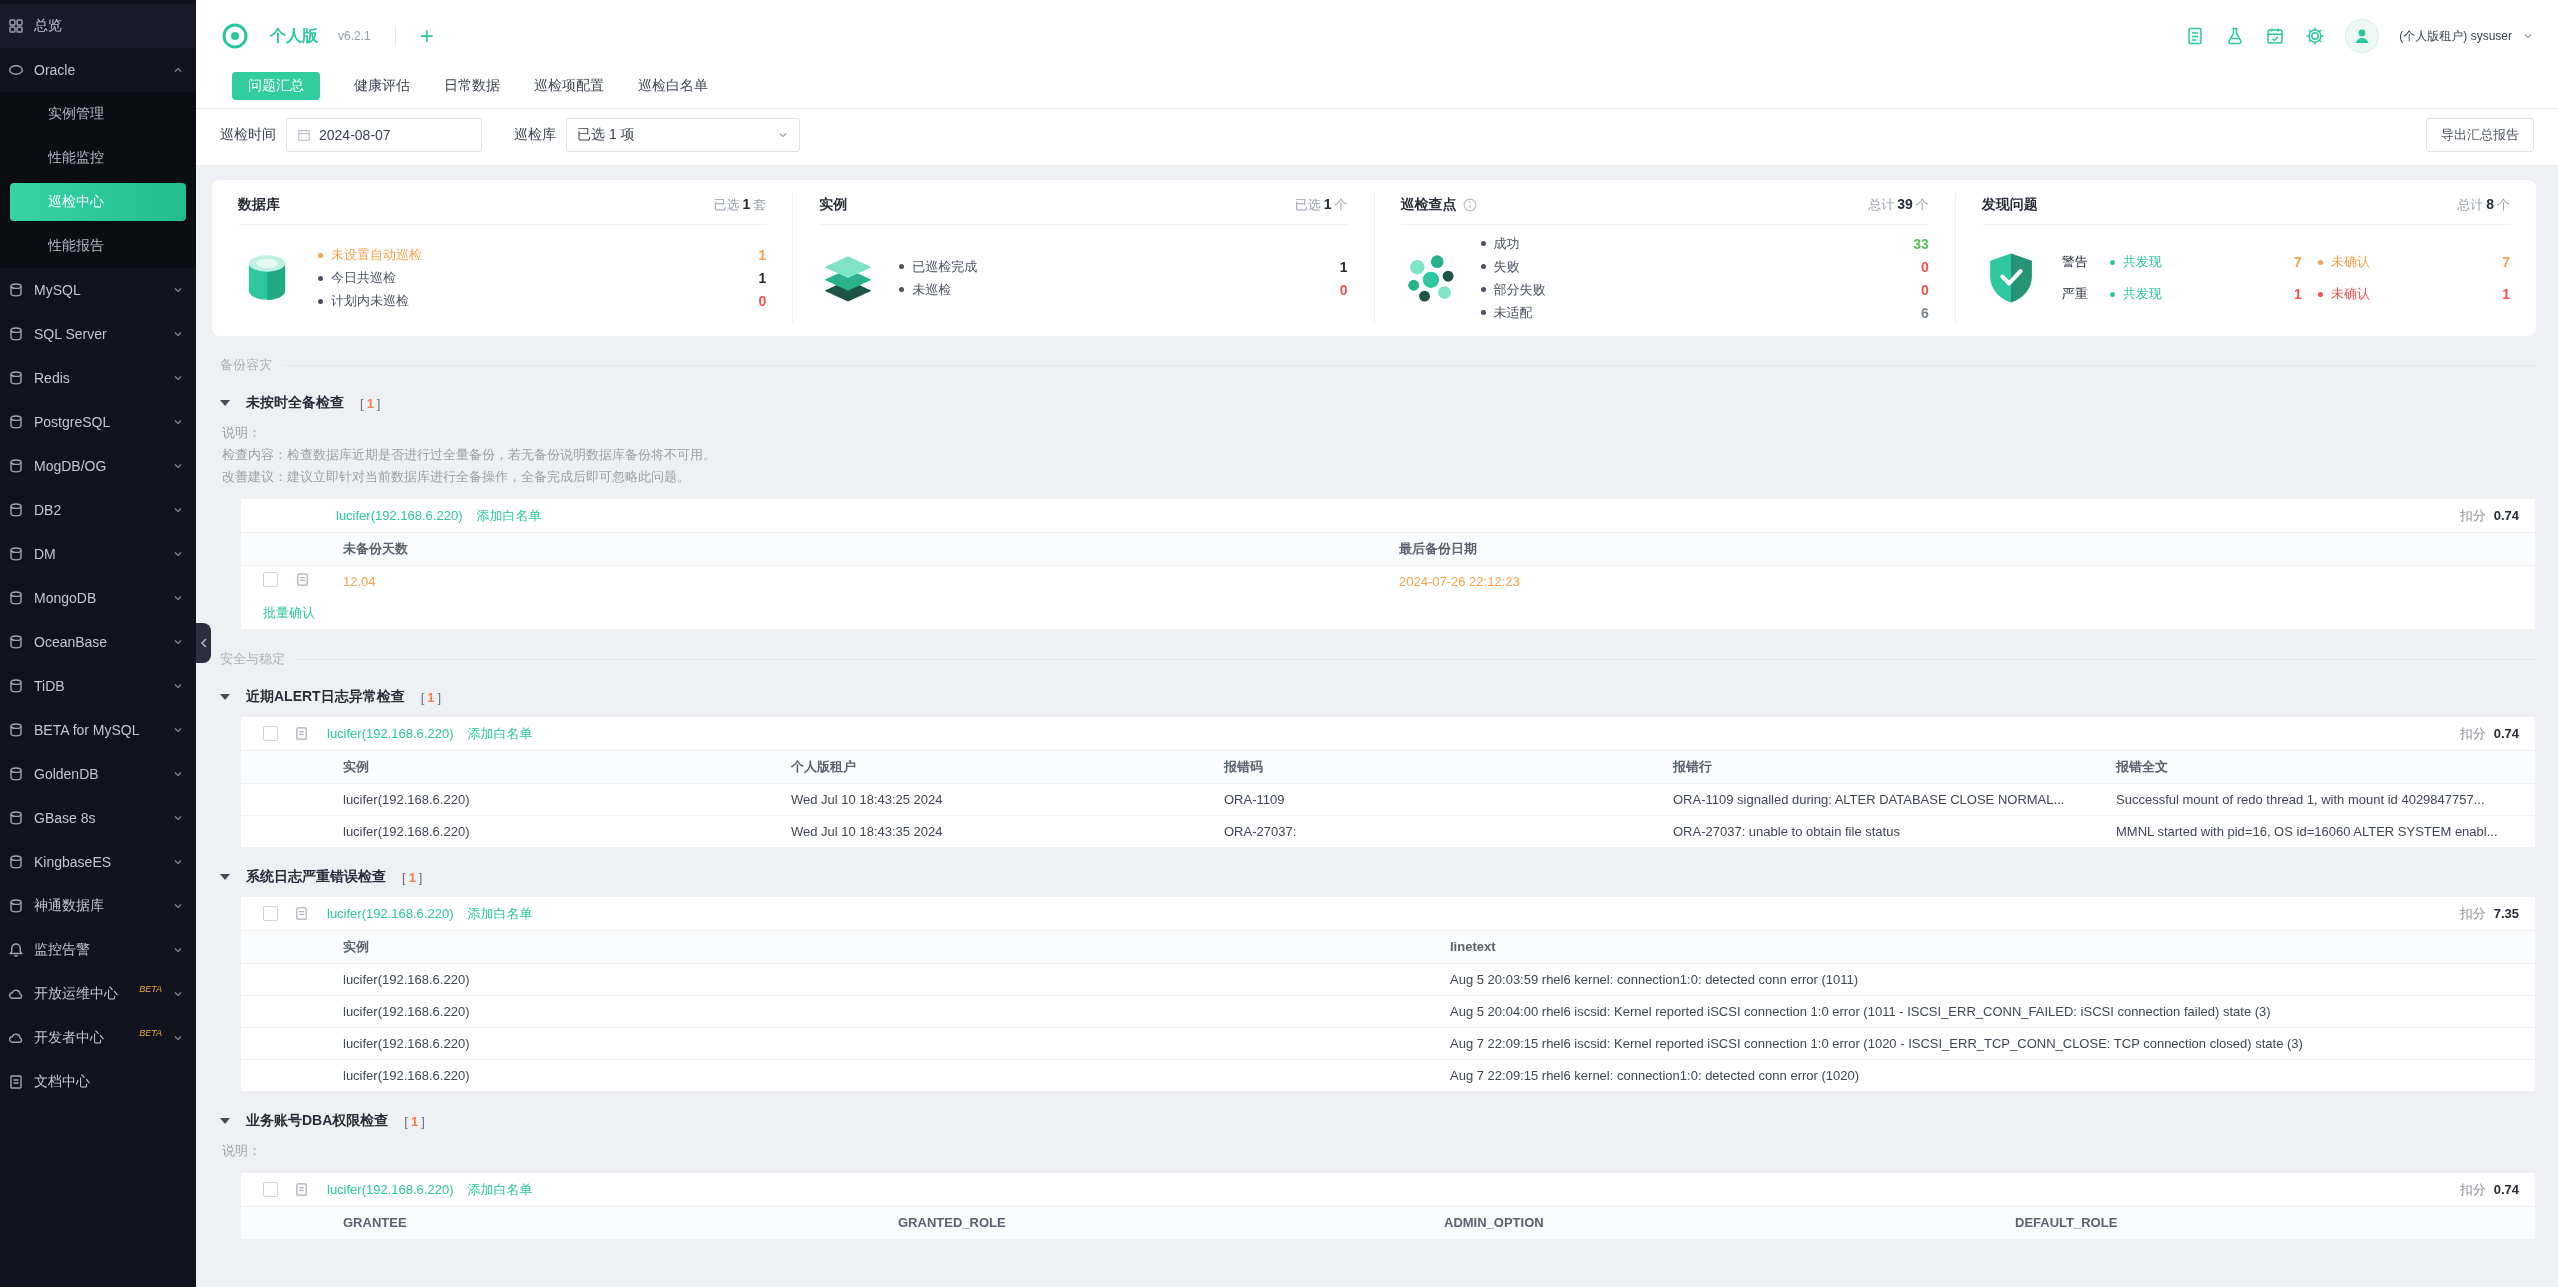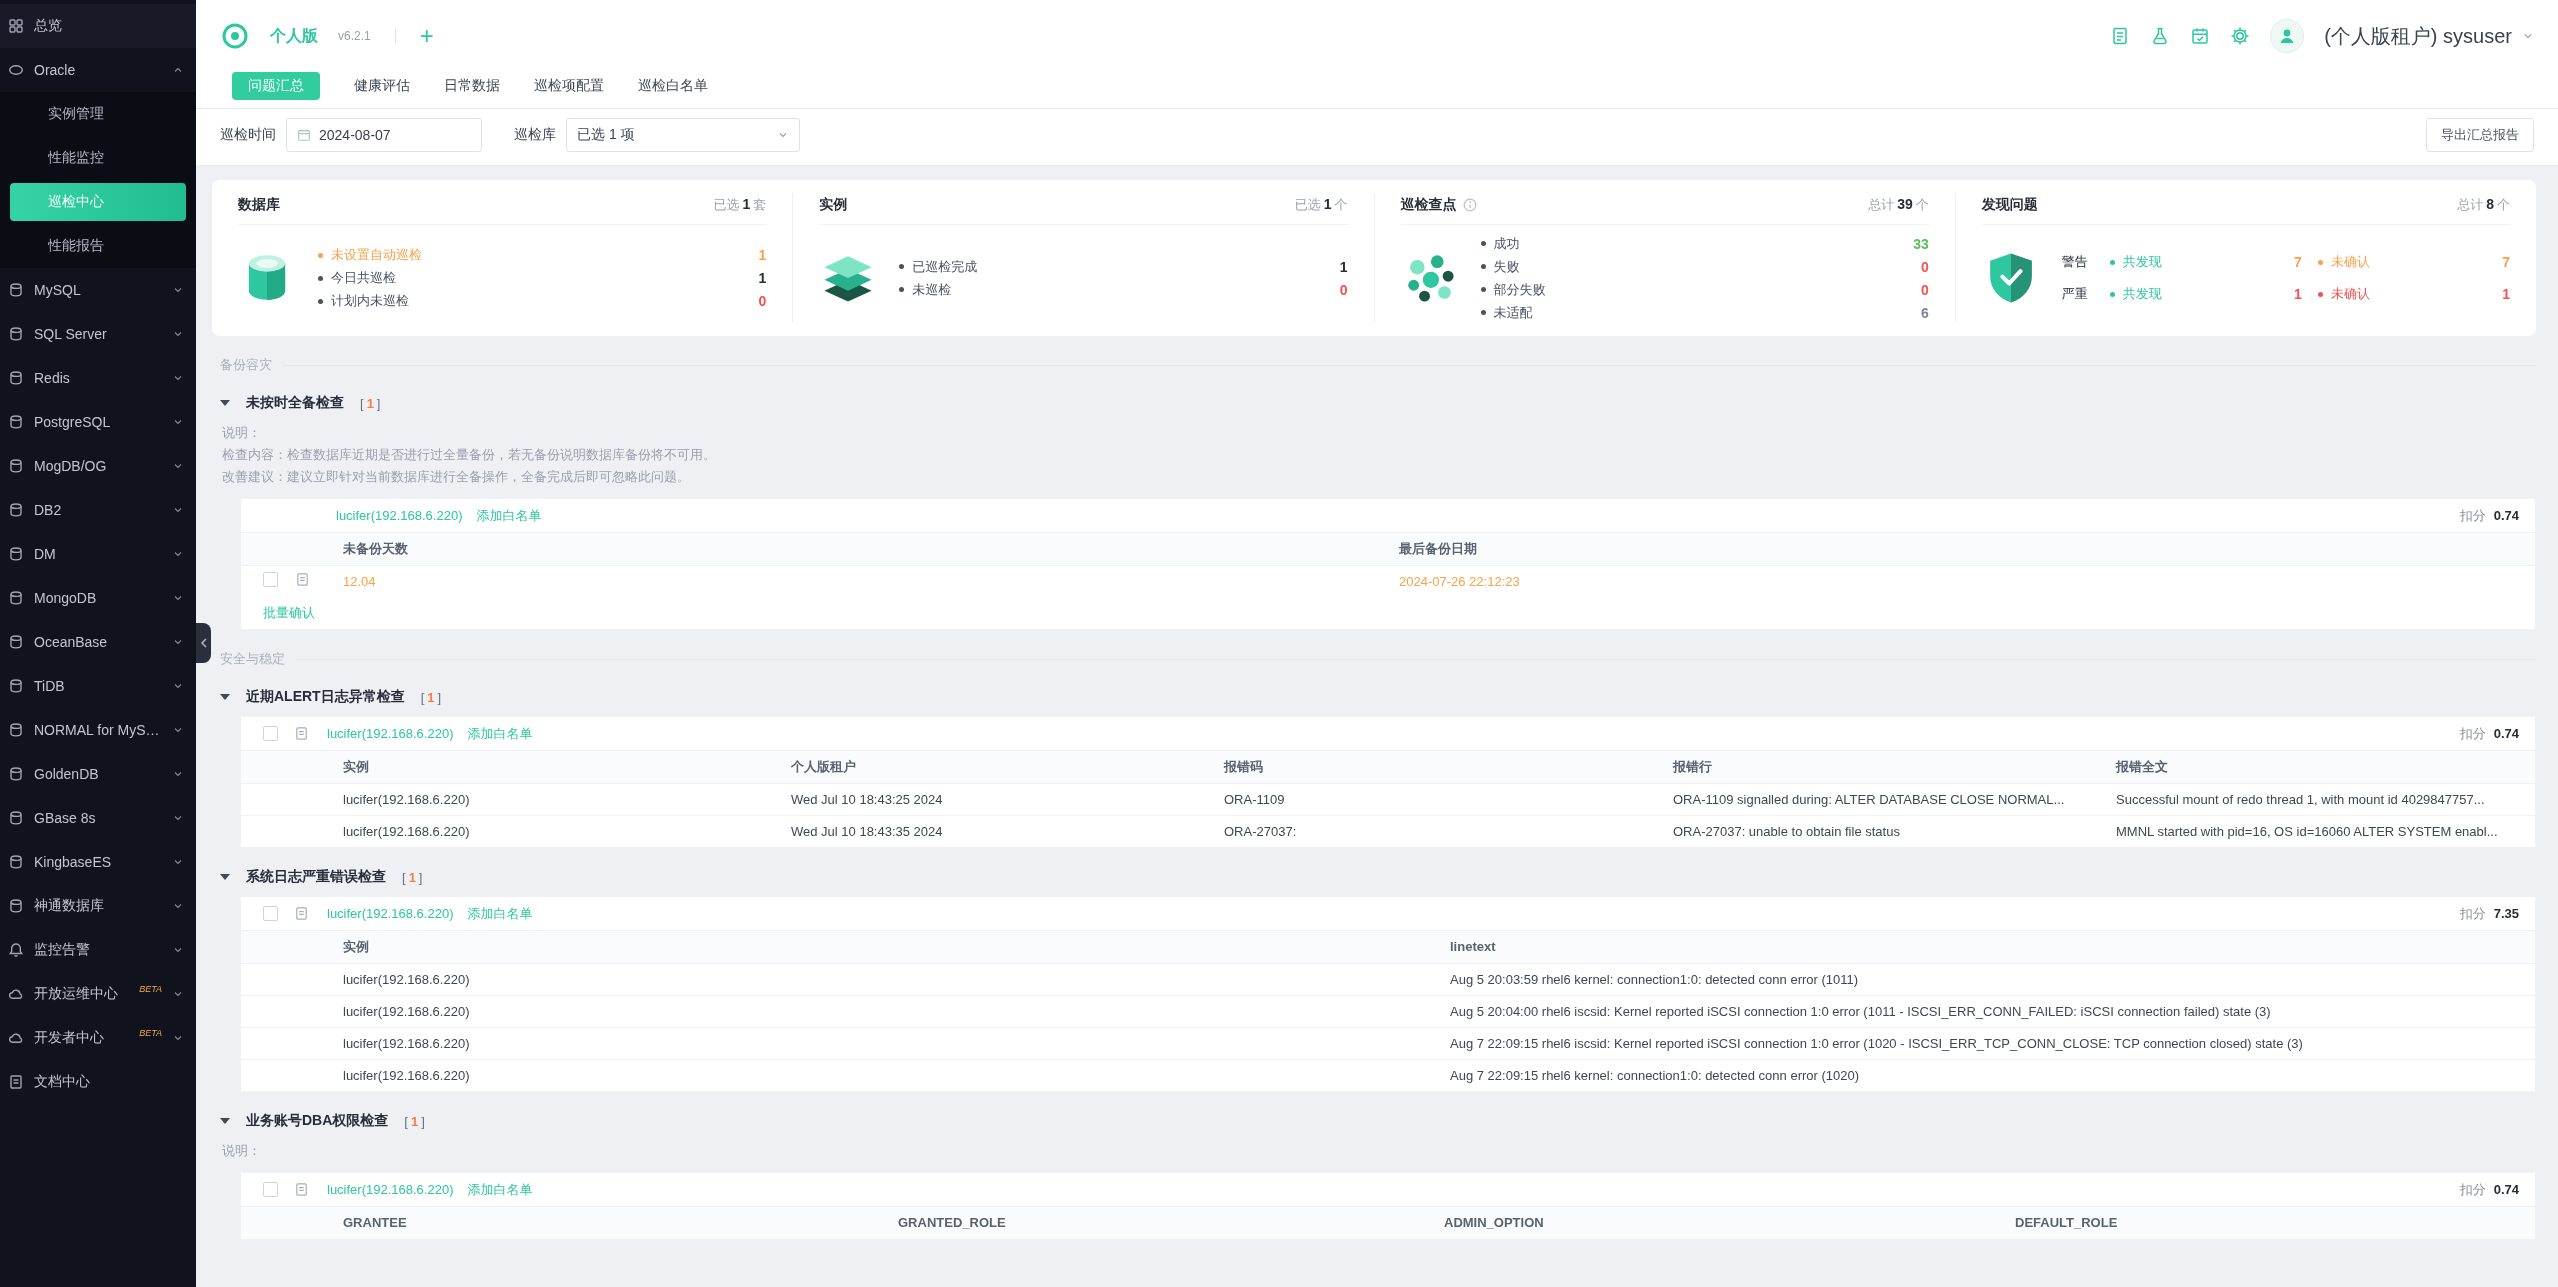--- a/index.html
+++ b/index.html
@@ -34,21 +34,21 @@
   .topbar-left{display:flex;align-items:center;gap:20px;}
   .logo{width:30px;height:30px;}
   .brand-name{color:var(--teal);font-weight:bold;font-size:16px;}
   .version{color:#9aa0ac;font-size:12px;}
   .vdiv{width:1px;height:18px;background:#e3e6ea;margin:0 4px;}
   .add-btn{color:var(--teal);font-size:24px;line-height:22px;cursor:pointer;font-weight:400;}
   .topbar-right{display:flex;align-items:center;gap:20px;}
   .hicon{width:20px;height:20px;color:var(--teal);cursor:pointer;}
   .avatar{width:34px;height:34px;border-radius:50%;background:#eef9f5;border:1px solid #d9f0e8;display:flex;align-items:center;justify-content:center;cursor:pointer;}
   .avatar svg{width:20px;height:20px;}
-  .user-name{font-size:20px;color:var(--txt);cursor:pointer;}
+  .user-name{font-size:12px;color:var(--txt);cursor:pointer;}
   .user-chev{width:12px;height:12px;color:#9aa0ac;margin-left:-10px;}
 
   .tabbar{background:#fff;border-bottom:1px solid var(--border);padding:0 24px 8px 36px;display:flex;gap:34px;align-items:center;}
   .tab{font-size:14px;color:#3f4654;cursor:pointer;padding:5px 0;}
   .tab.active{background:#31cd9e;color:#fff;padding:5px 16px;border-radius:4px;}
 
   .filterbar{background:#fff;display:flex;align-items:center;gap:10px;padding:9px 24px 13px;border-bottom:1px solid var(--border);}
   .flabel{font-size:14px;color:var(--txt);}
   .flabel.ml{margin-left:22px;text-align:right;}
   .date-input{width:196px;height:34px;border:1px solid #dfe3e8;border-radius:3px;background:#fff;display:flex;align-items:center;gap:8px;padding:0 10px;font-size:14px;color:var(--txt);cursor:pointer;}
@@ -275,21 +275,21 @@
           <svg class="chev" viewBox="0 0 16 16" fill="none" stroke="currentColor" stroke-width="1.6">
             <path d="M4 6l4 4 4-4"></path>
           </svg>
         </div>
 
         <div class="side-item">
           <svg class="ic" viewBox="0 0 16 16" fill="none" stroke="currentColor" stroke-width="1.4">
             <ellipse cx="8" cy="4.2" rx="5" ry="2.2"></ellipse>
             <path d="M3 4.2v7.4c0 1.3 2.2 2.3 5 2.3s5-1 5-2.3V4.2"></path>
           </svg>
-          <span class="lbl">NORMAL for MySQL</span>
+          <span class="lbl">BETA for MySQL</span>
           <svg class="chev" viewBox="0 0 16 16" fill="none" stroke="currentColor" stroke-width="1.6">
             <path d="M4 6l4 4 4-4"></path>
           </svg>
         </div>
 
         <div class="side-item">
           <svg class="ic" viewBox="0 0 16 16" fill="none" stroke="currentColor" stroke-width="1.4">
             <ellipse cx="8" cy="4.2" rx="5" ry="2.2"></ellipse>
             <path d="M3 4.2v7.4c0 1.3 2.2 2.3 5 2.3s5-1 5-2.3V4.2"></path>
           </svg>

